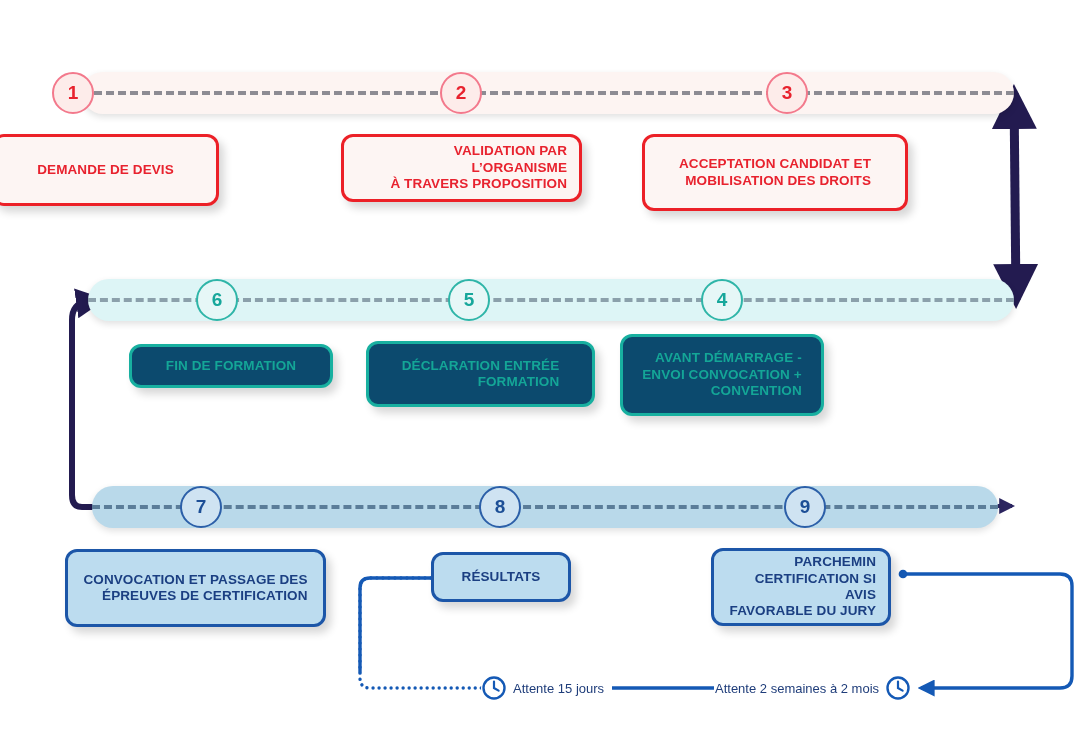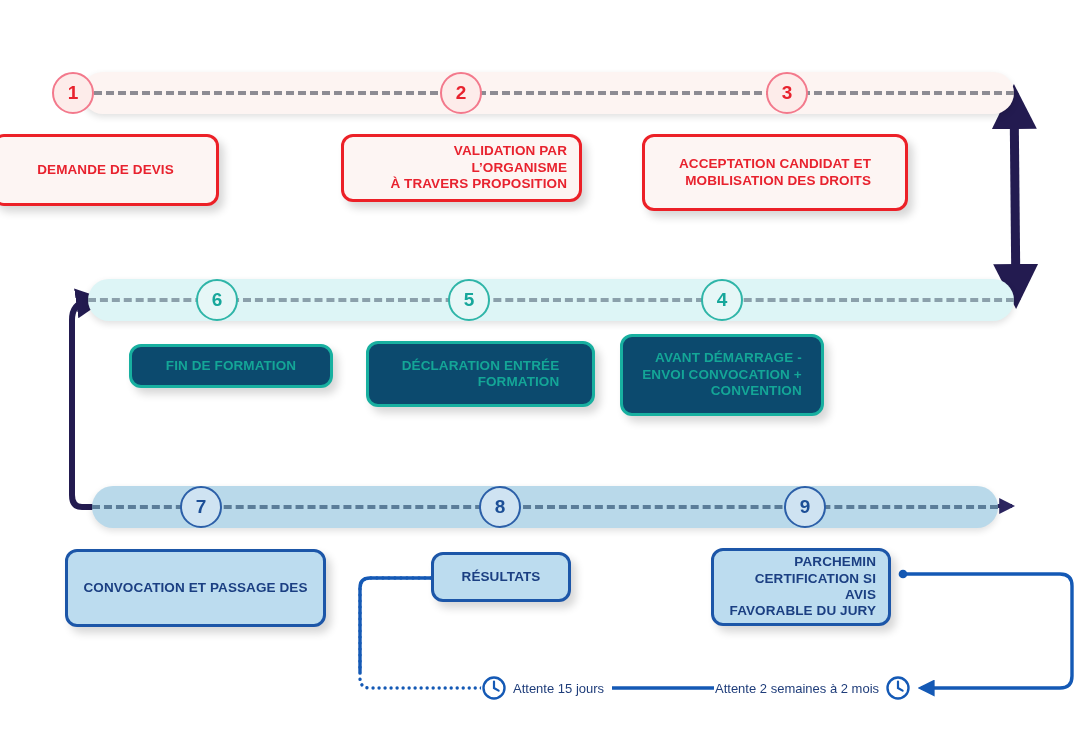--- a/index.html
+++ b/index.html
@@ -241,20 +241,21 @@
   <div class="num num-blue" style="left:479px; top:486px;">
     <span>8</span>
   </div>
   <div class="num num-blue" style="left:784px; top:486px;">
     <span>9</span>
   </div>
 
   <div class="box box-blue" style="left:65px; top:549px; width:261px; height:78px;">
     <div>
       <div>CONVOCATION ET PASSAGE DES</div>
+      <div>ÉPREUVES DE CERTIFICATION</div>
     </div>
   </div>
 
   <div class="box box-blue" style="left:431px; top:552px; width:140px; height:50px;">
     <span>RÉSULTATS</span>
   </div>
 
   <div class="box box-blue" style="left:711px; top:548px; width:180px; height:78px;">
     <div>
       <div>PARCHEMIN</div>

